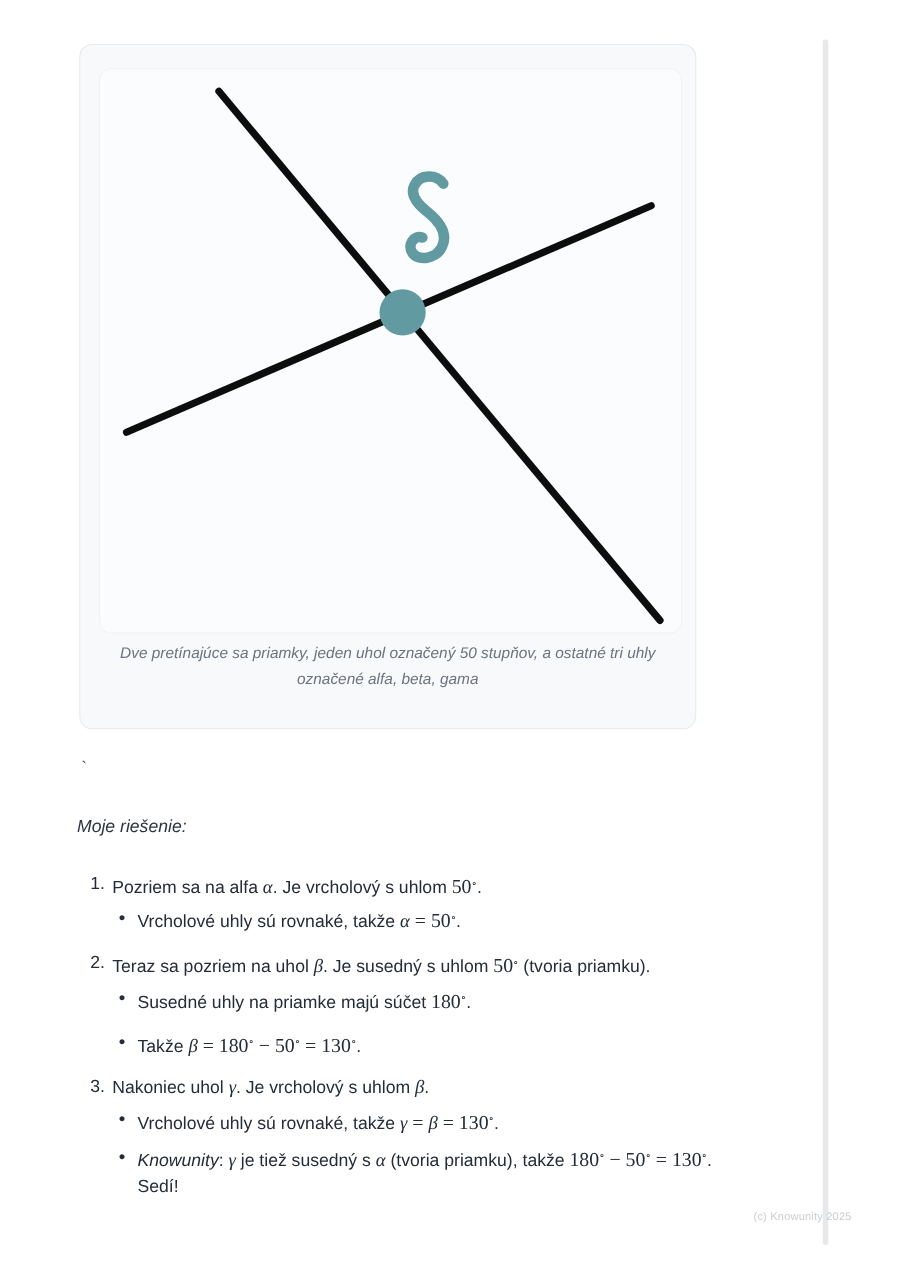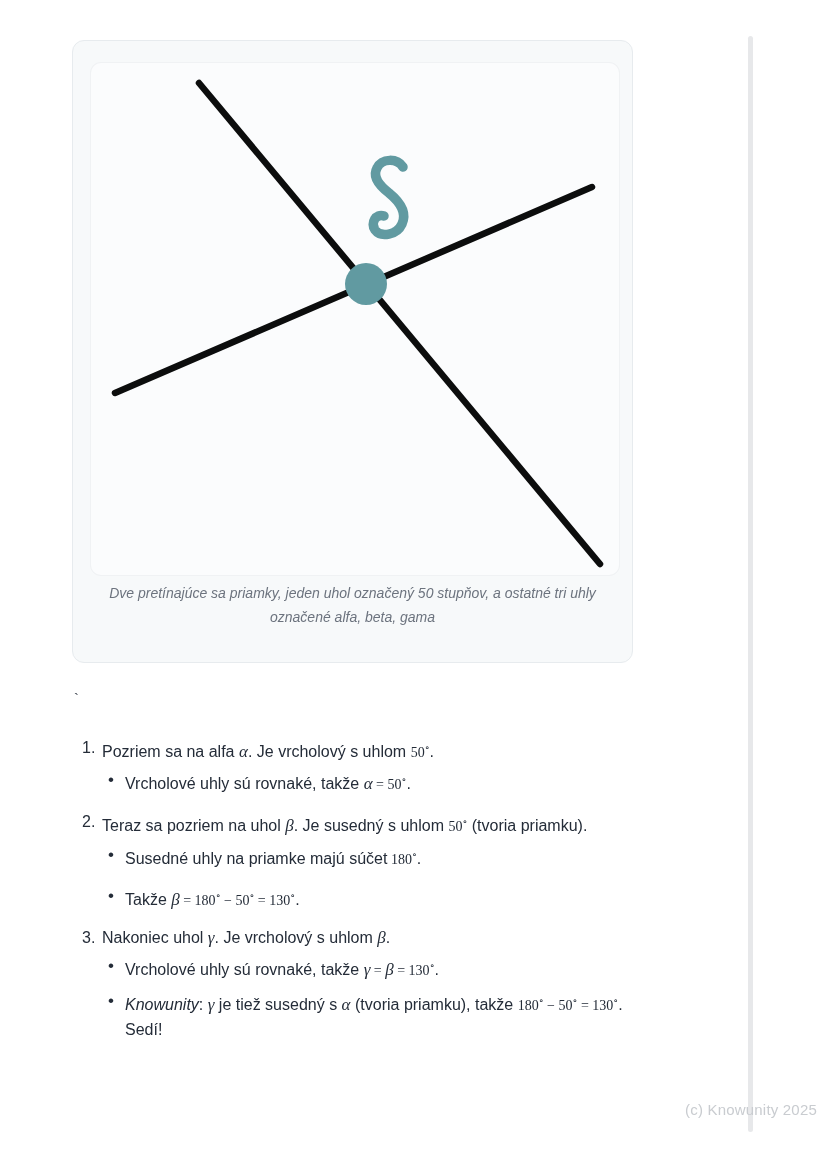--- a/index.html
+++ b/index.html
@@ -40,28 +40,28 @@
   .step, .bullet { display:flex; font-size:16px; line-height:24px; }
   .step .num { flex:none; margin-left:12px; width:20px; }
   .step .body { flex:1; }
   .bullet .marker { flex:none; margin-left:38px; width:17px; font-size:17px; }
   .bullet .body { flex:1; }
 
   b, .bold { font-weight:400; }
   .it { font-style:italic; }
 
   .mi { font-family:"Liberation Serif","DejaVu Serif",serif; font-style:italic; font-size:17px; }
-  .mn { font-family:"Liberation Serif","DejaVu Serif",serif; font-size:14px; }
+  .mn { font-family:"Liberation Serif","DejaVu Serif",serif; font-size:18px; }
   .deg { font-family:"Liberation Serif","DejaVu Serif",serif; font-size:10px; vertical-align:6px; }
 
   .result { font-size:16px; line-height:24px; margin:24px 0 0 0; }
 
   
   .watermark {
-    position:absolute; left:685px; top:1101px; font-size:15px; color:#c9ccd0;
+    position:absolute; left:685px; top:1101px; font-size:10px; color:#c9ccd0;
     z-index:3; letter-spacing:0.2px;
   }
   .scrollbar {
     position:absolute; left:748px; top:36px; width:5px; height:1096px;
     background:#e7e8ea; border-radius:3px; z-index:2;
   }
 
   .mt3{margin-top:3px}.mt4{margin-top:4px}.mt6{margin-top:6px}
   .mt12{margin-top:12px}.mt13{margin-top:13px}.mt28{margin-top:28px}
 </style>
@@ -79,20 +79,21 @@
   </div>
   <div class="caption">
     <span>Dve pretínajúce sa priamky, jeden uhol označený 50 stupňov, a ostatné tri uhly označené alfa, beta, gama</span>
   </div>
 </div>
 
 <div class="content">
 
   <div class="tick">`</div>
 
+  <p class="intro">Moje riešenie:</p>
 
   <div class="step mt28">
     <span class="num">1.</span>
     <span class="body"><span>Pozriem sa na alfa </span><span class="mi">α</span><span>. Je vrcholový s uhlom </span><span class="mn">50</span><span class="deg">∘</span><span>.</span></span>
   </div>
   <div class="bullet mt3">
     <span class="marker">•</span>
     <span class="body"><b>Vrcholové uhly sú rovnaké</b><span>, takže </span><span class="mi">α</span><span class="mn"> = 50</span><span class="deg">∘</span><span>.</span></span>
   </div>
 

